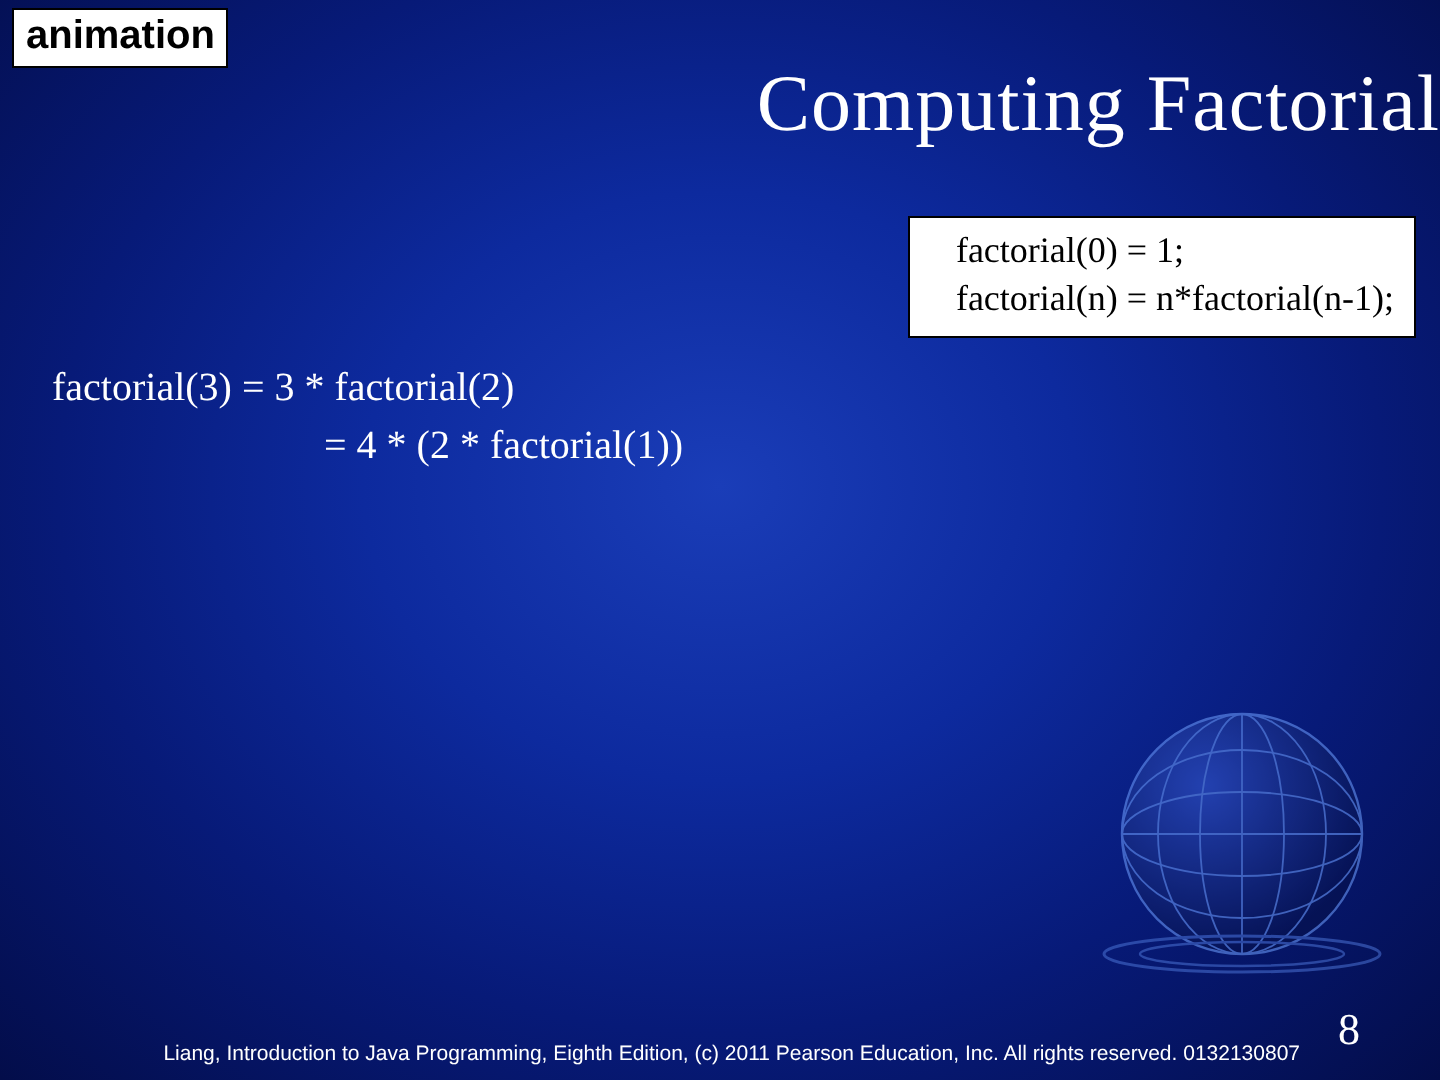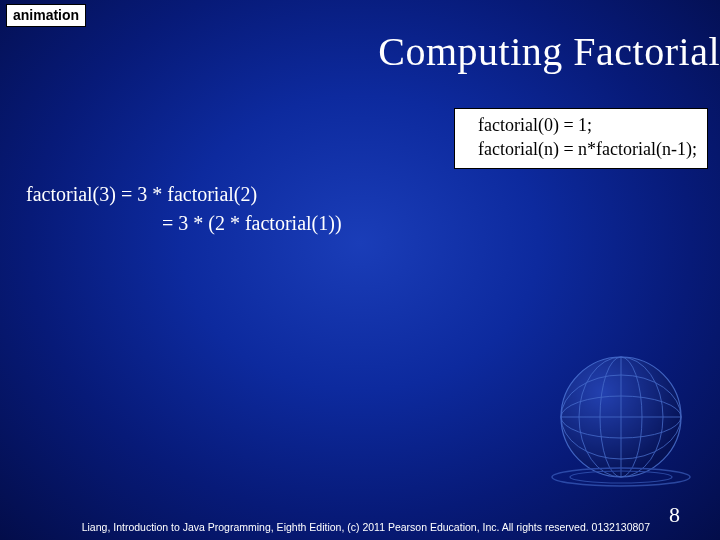--- a/index.html
+++ b/index.html
@@ -11,21 +11,21 @@
   }
   .badge {
     position: absolute;
     top: 4px;
     left: 6px;
     background: #ffffff;
     border: 1px solid #000;
     padding: 2px 6px 3px 6px;
     font-family: Arial, Helvetica, sans-serif;
     font-weight: bold;
-    font-size: 14px;
+    font-size: 20px;
     color: #000;
   }
   .title {
     text-align: right;
     color: #ffffff;
     font-size: 40px;
     font-weight: normal;
     margin-top: 28px;
     letter-spacing: 0.5px;
   }
@@ -87,21 +87,21 @@
 
 <h1 class="title">Computing Factorial</h1>
 
 <div class="defbox">
   <div>factorial(0) = 1;</div>
   <div>factorial(n) = n*factorial(n-1);</div>
 </div>
 
 <div class="expansion">
   <div>factorial(3) = 3 * factorial(2)</div>
-  <div class="indent">= 3 * (2 * factorial(1))</div>
+  <div class="indent">= 4 * (2 * factorial(1))</div>
 </div>
 
 <div class="globe">
   <svg viewBox="0 0 100 100">
     <defs>
       <radialGradient id="gg" cx="35%" cy="30%" r="70%">
         <stop offset="0%" stop-color="#3a5fd9"></stop>
         <stop offset="100%" stop-color="#061047"></stop>
       </radialGradient>
     </defs>

